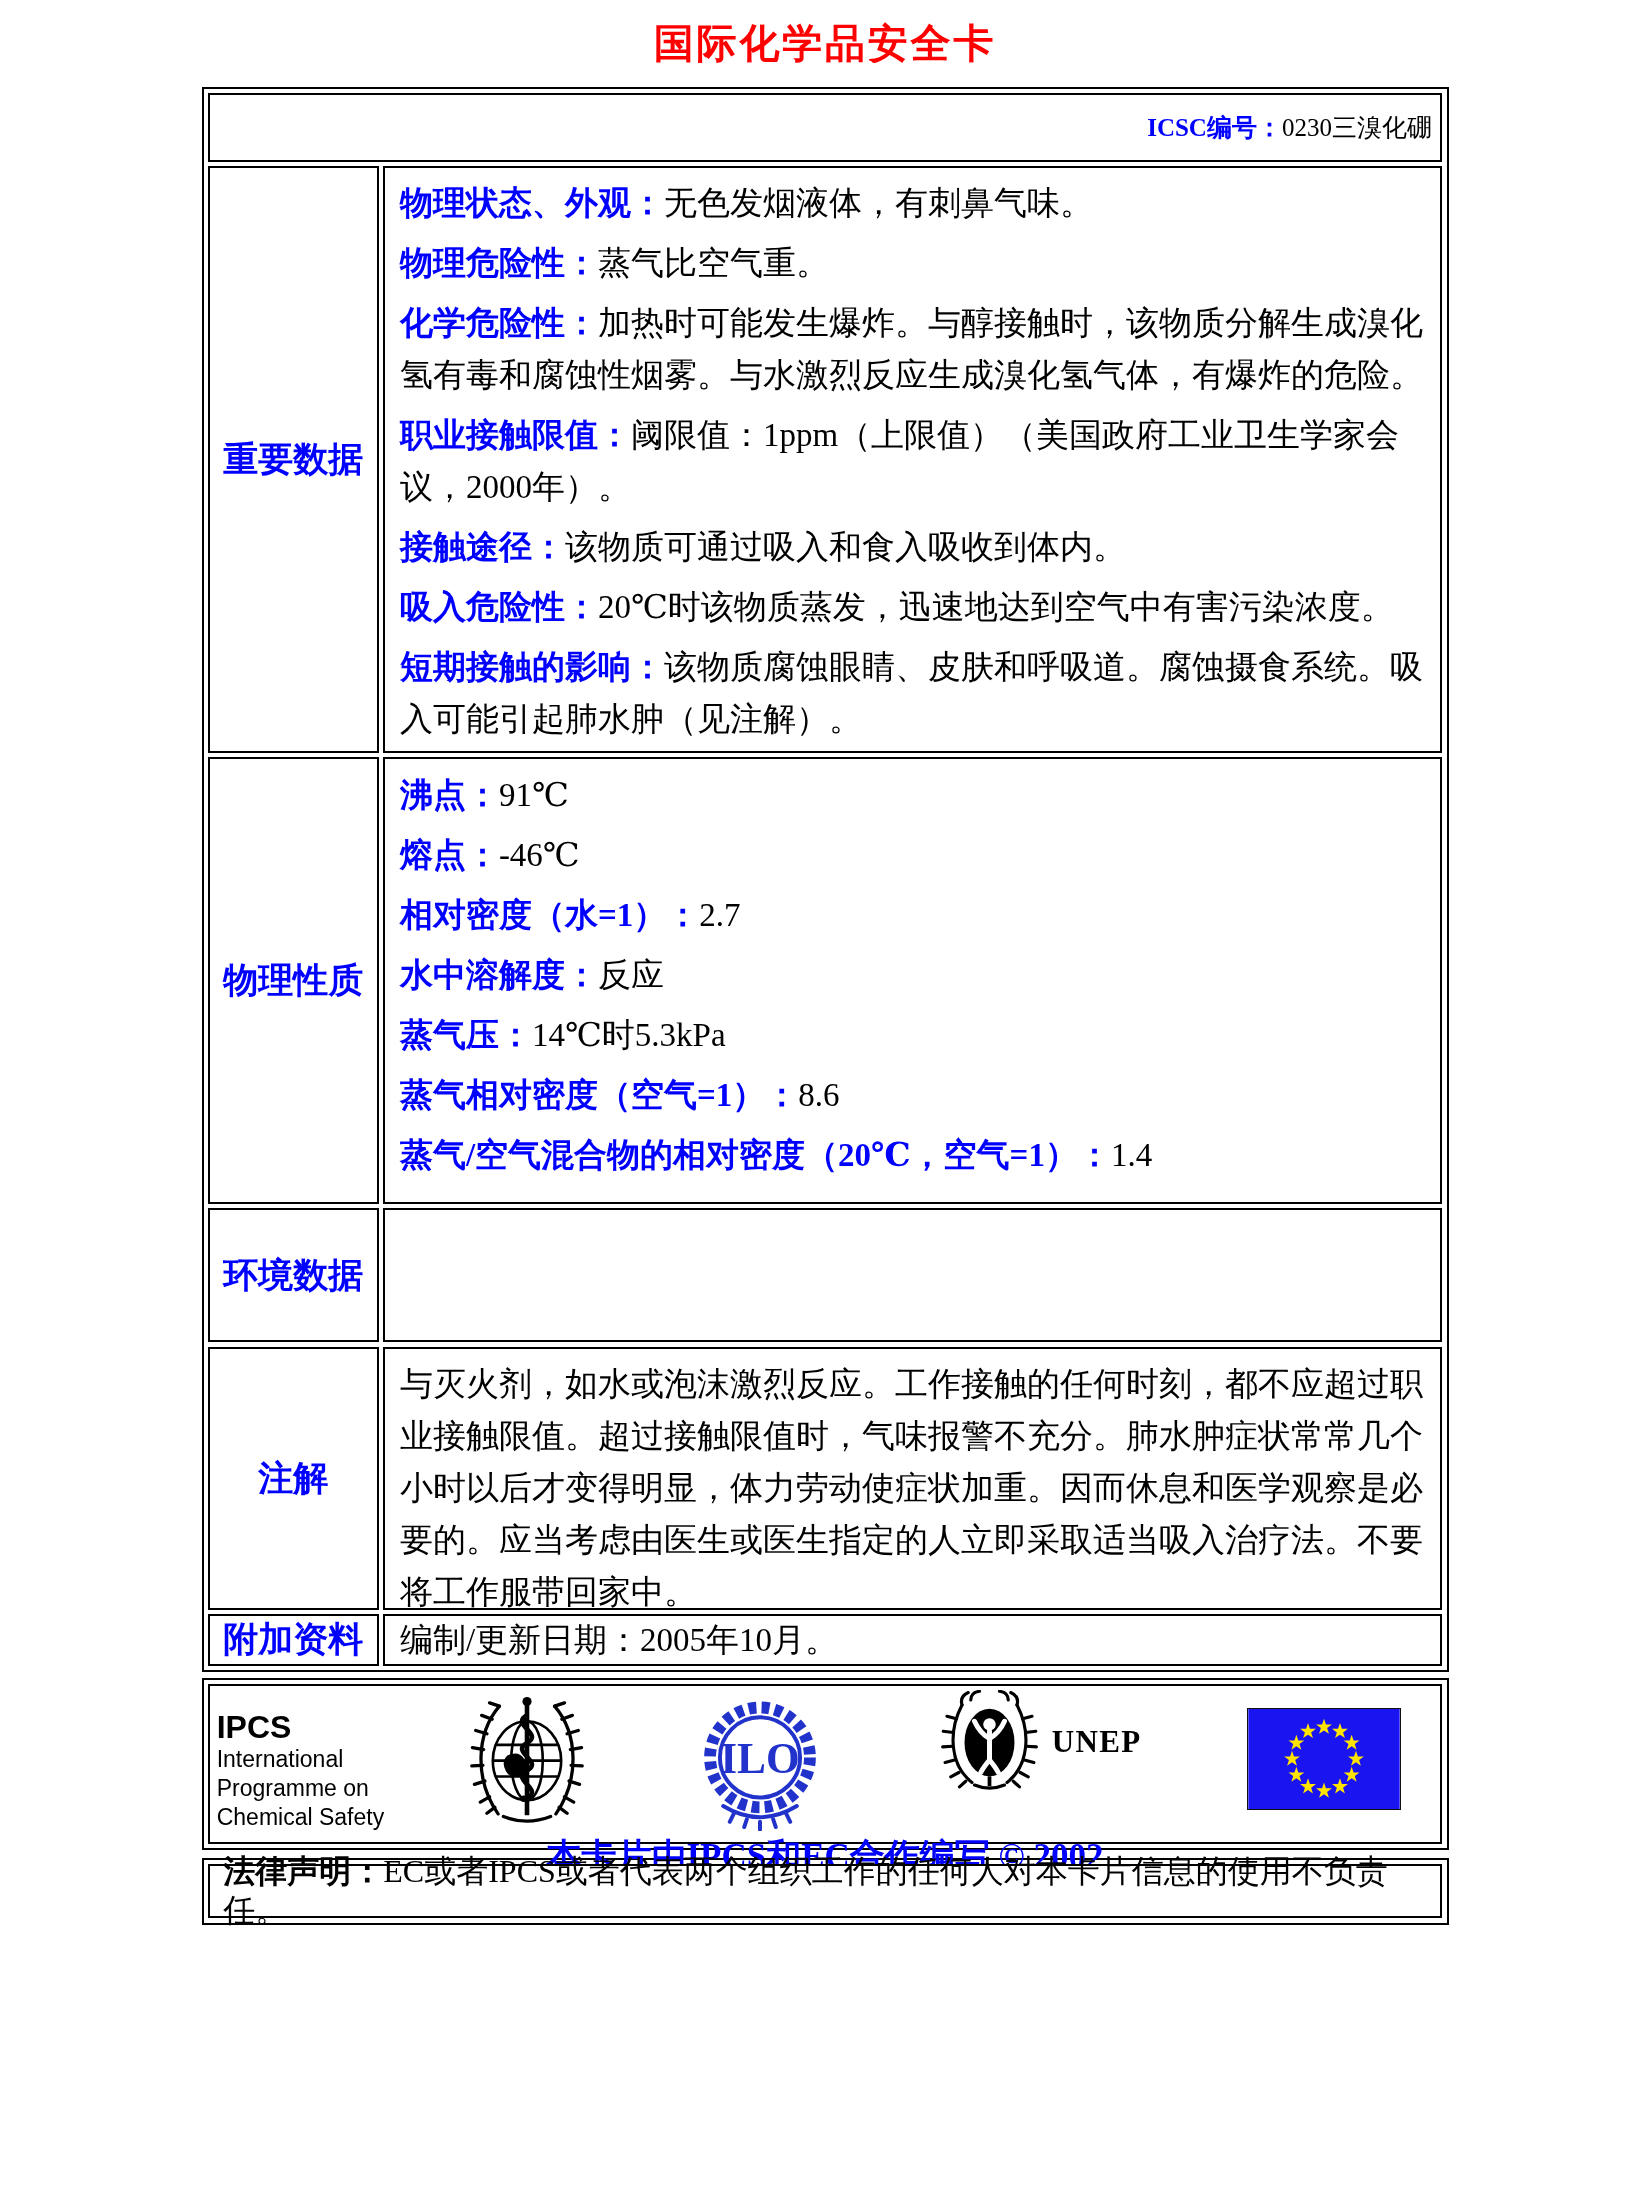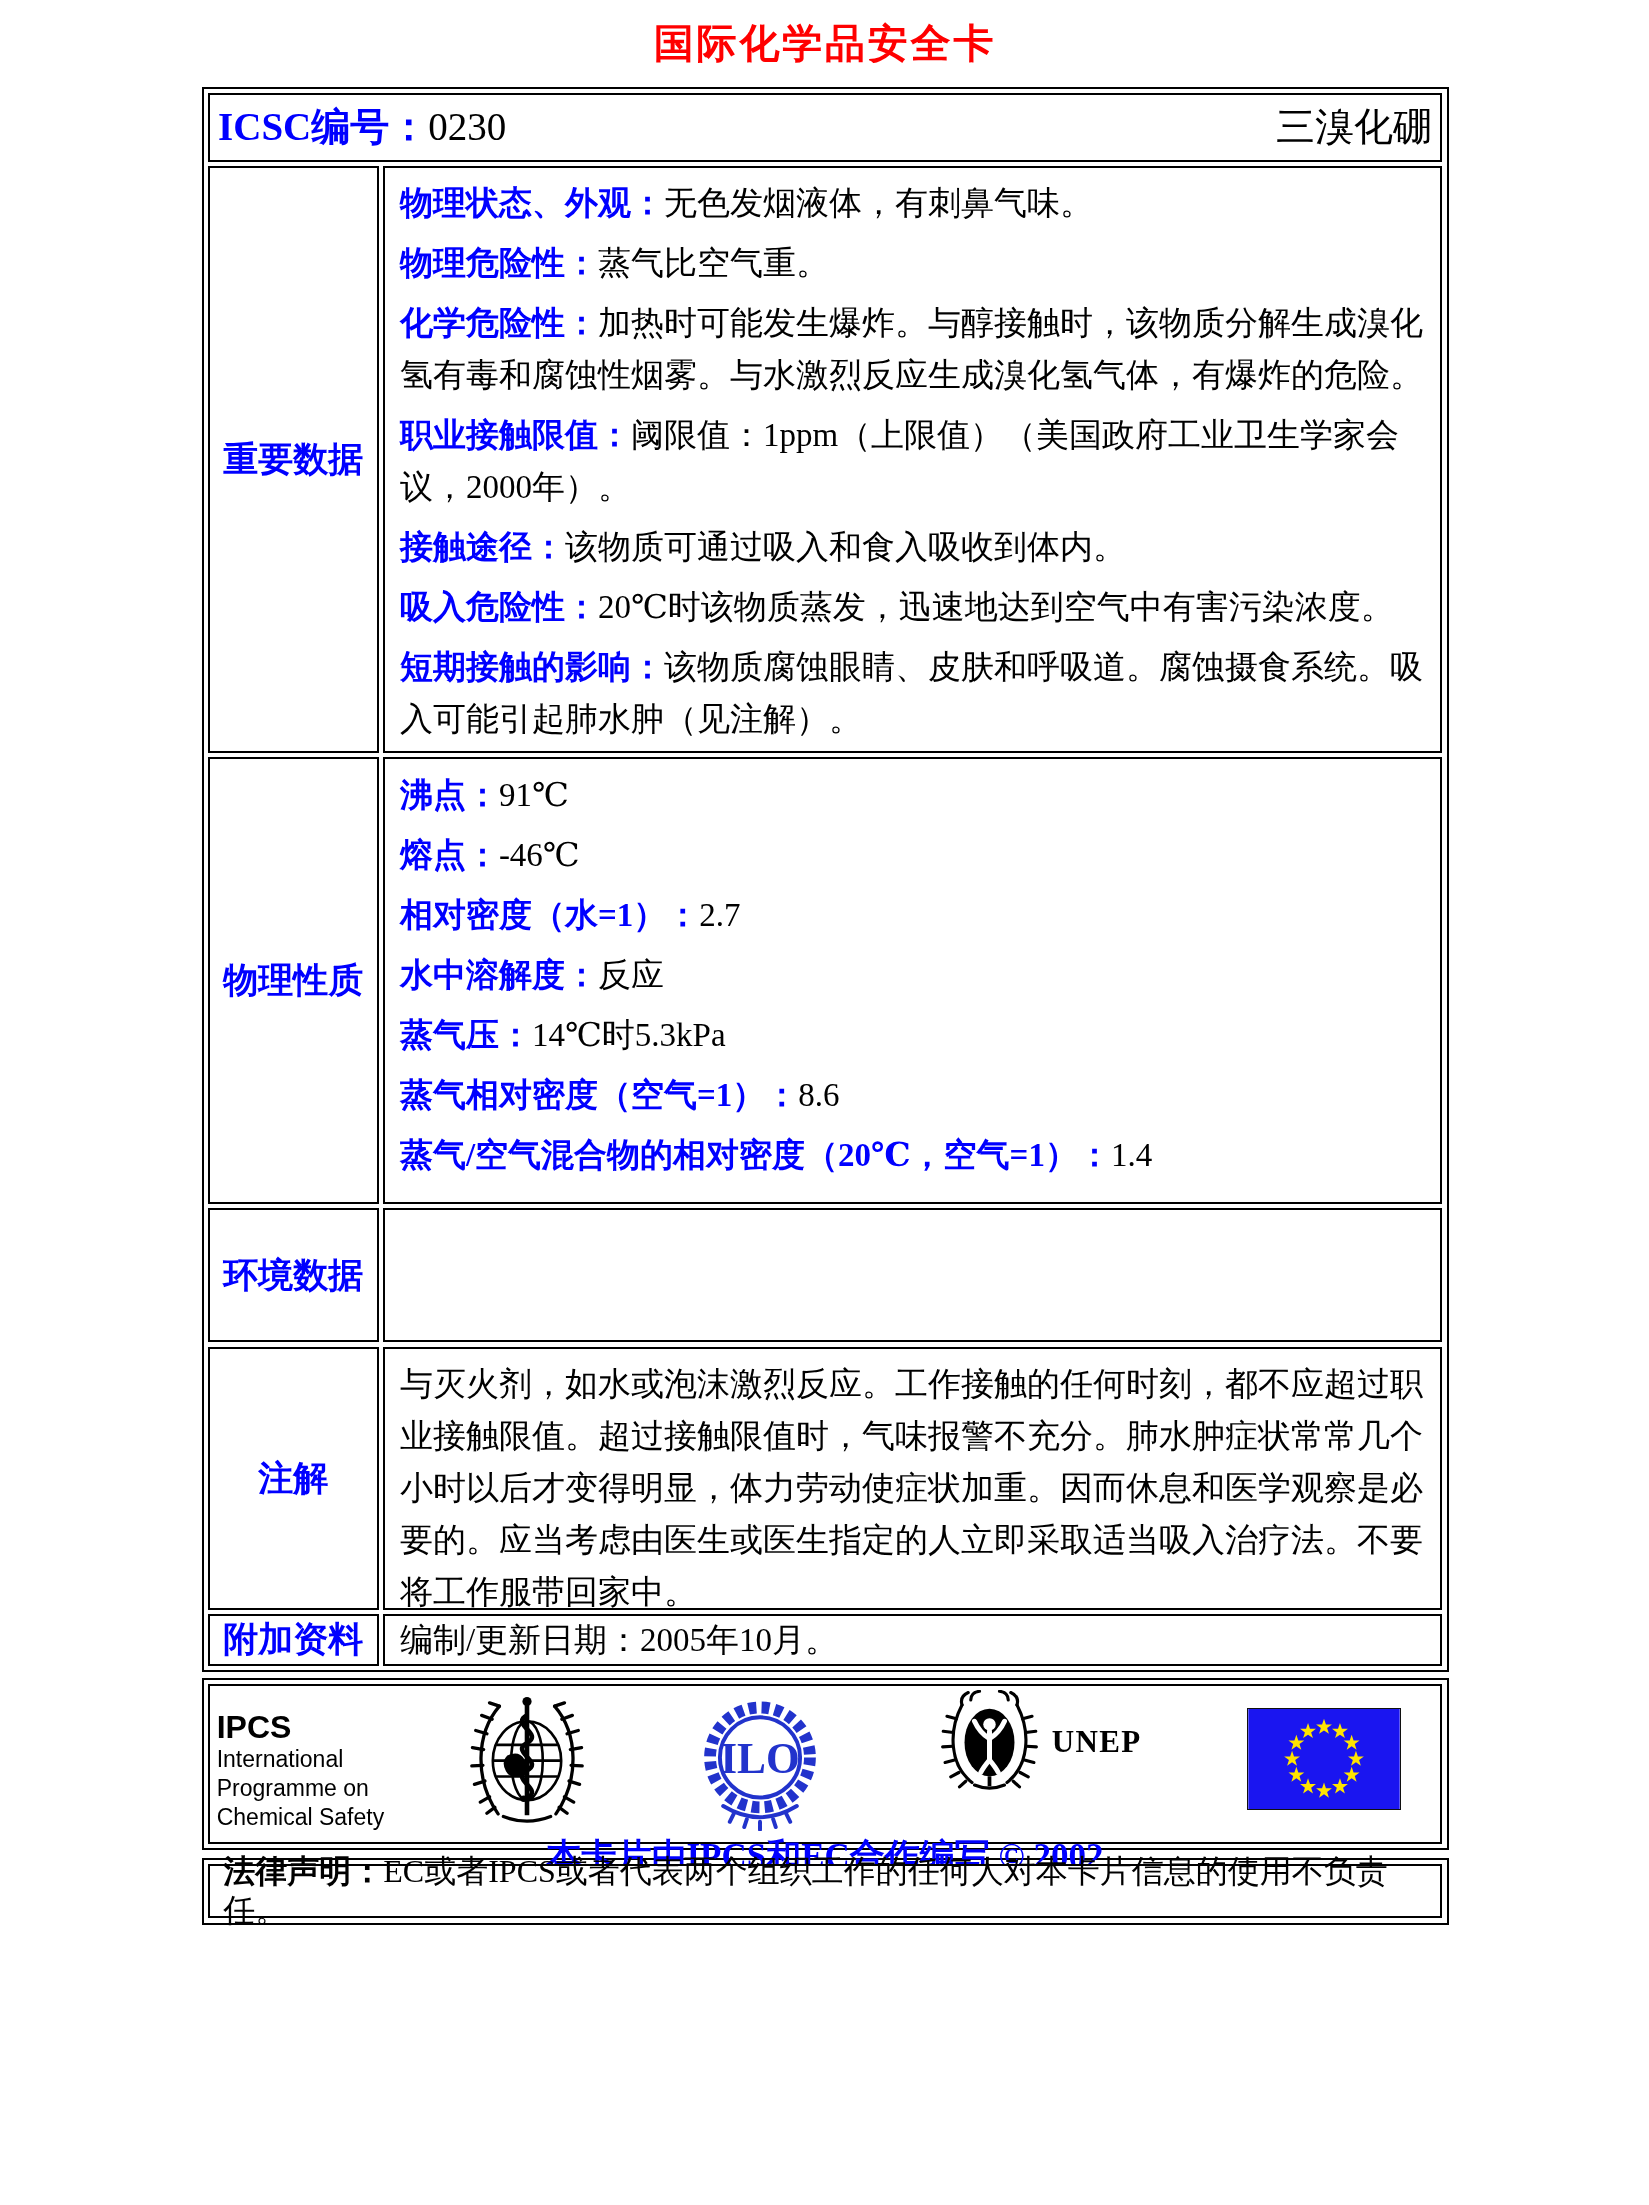--- a/index.html
+++ b/index.html
@@ -13,22 +13,22 @@
   .row{display:flex;gap:4.2px;}
   .cell{border:2.1px solid #000;box-sizing:border-box;background:#fff;}
   .label-cell{flex:0 0 171px;display:flex;align-items:center;justify-content:center;
               color:var(--blue);font-weight:bold;font-size:35px;text-align:center;}
   .content-cell{flex:1;padding:1.4px 7px;font-size:33px;line-height:52px;overflow:hidden;}
   .vcenter{display:flex;align-items:center;}
   .lbl{color:var(--blue);font-weight:bold;}
   p.field{margin:8px;}
   .h-header{height:69px}.h-important{height:587px}.h-physical{height:447px}
   .h-env{height:134px}.h-notes{height:263px}.h-extra{height:52px}
-  .header-cell{flex:1;display:flex;align-items:center;justify-content:space-between;
-               padding:0 8.4px;font-size:39px;}
+  .header-cell{flex:1;display:flex;align-items:center;justify-content:flex-end;
+               padding:0 8.4px;font-size:25px;}
   .header-left{white-space:nowrap;}
   
   .tbl.logos{margin-top:5.6px;}
   .logos-row{height:160px;}
   .logos-cell{flex:1;padding:4.2px 7px;box-sizing:border-box;}
   .logo-strip{display:flex;height:138px;align-items:flex-start;}
   .ipcs-block{width:181px;margin-top:19.5px;font-family:"Liberation Sans","DejaVu Sans",sans-serif;}
   .ipcs-acronym{font-size:32px;font-weight:bold;line-height:36px;}
   .ipcs-line{font-size:23px;line-height:29px;}
   .logo-who{margin-left:63px;margin-top:2.8px;}

